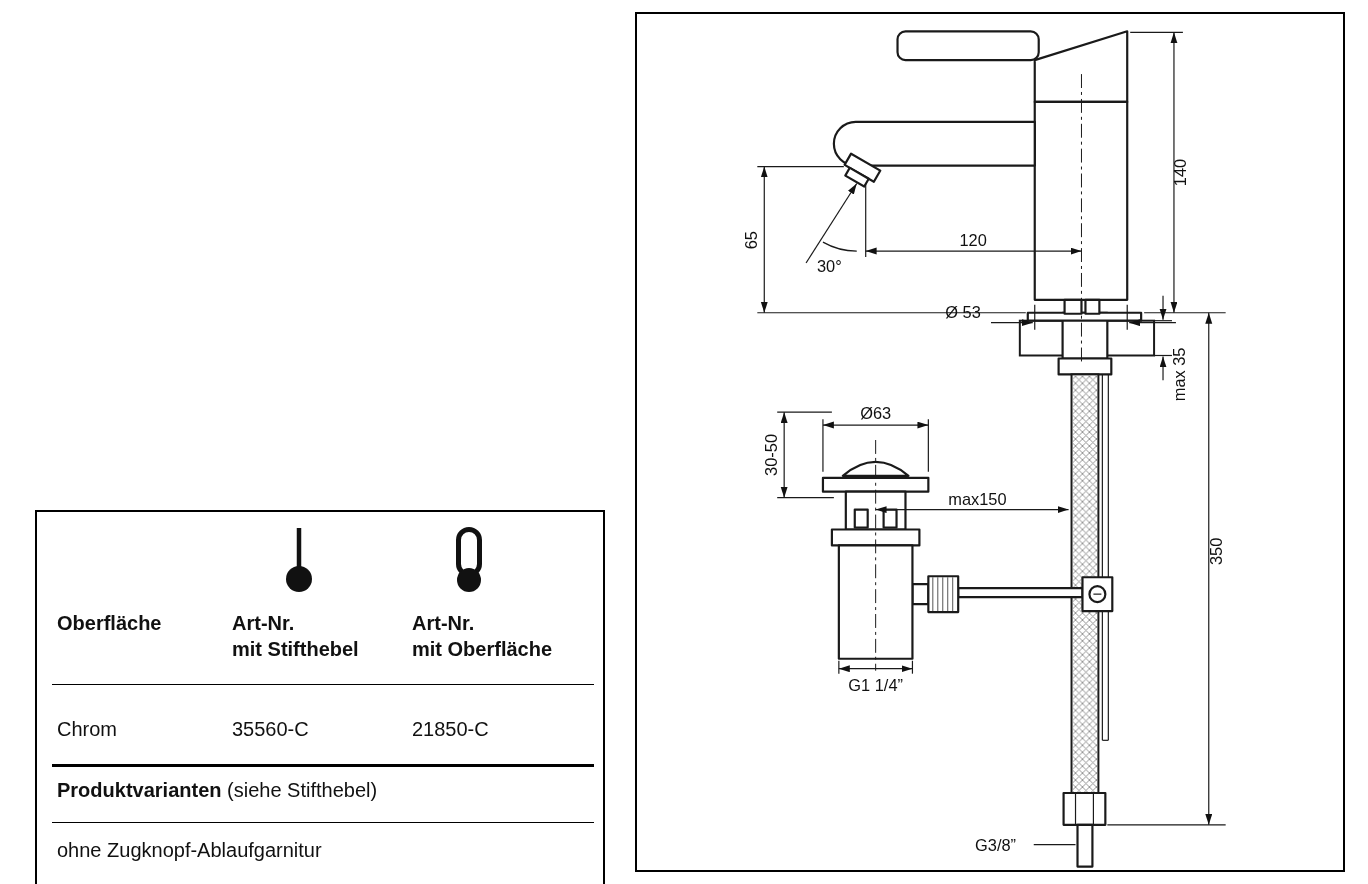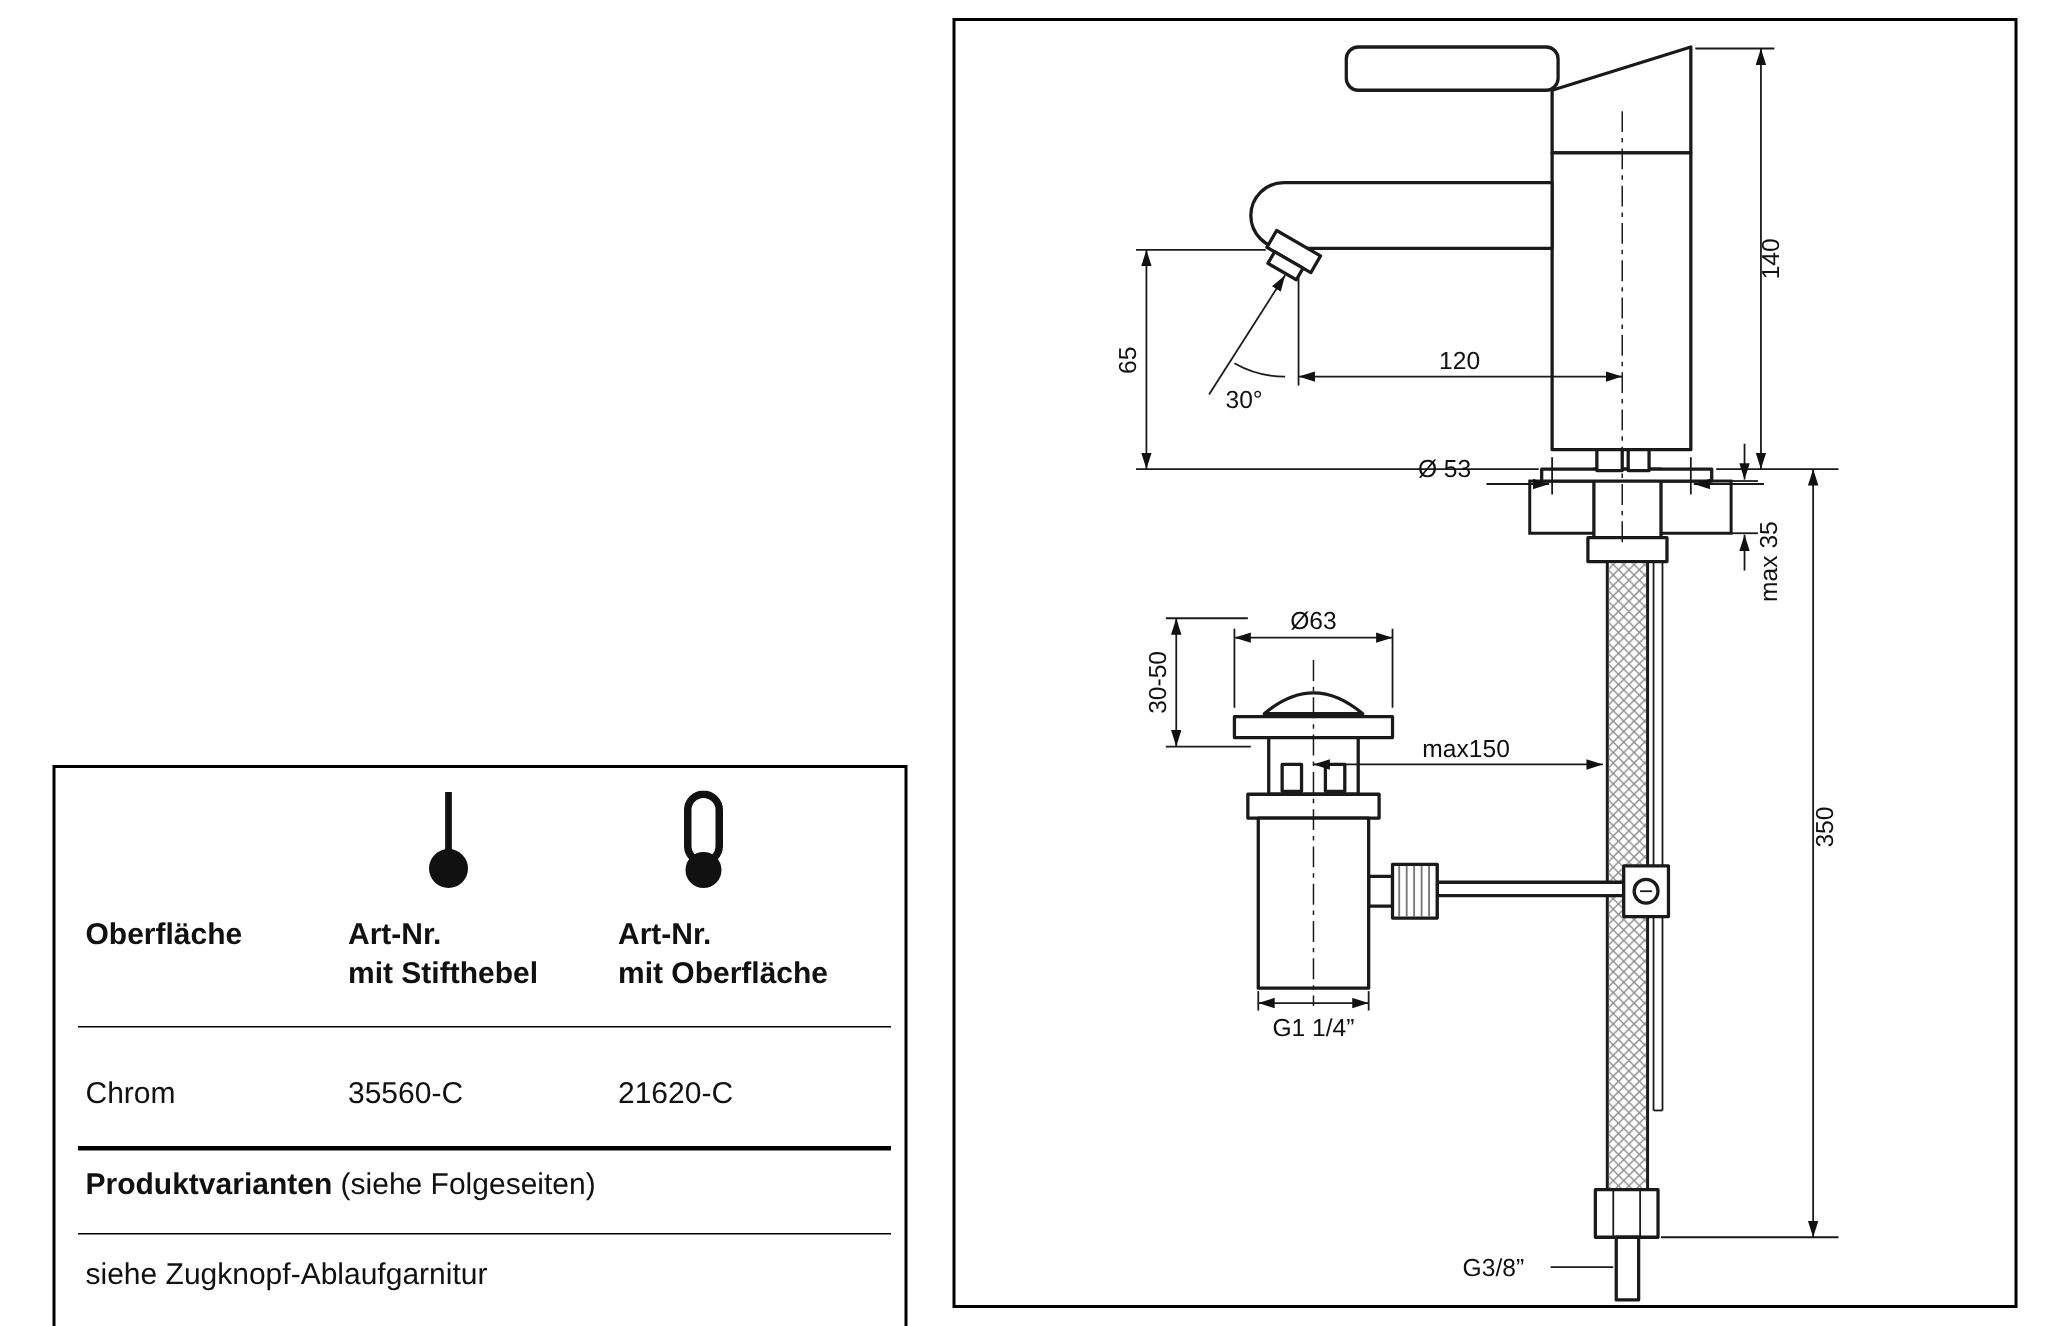--- a/index.html
+++ b/index.html
@@ -45,31 +45,31 @@
 
   <div class="cell bold" style="left:375px;top:98px">
     <span>Art-Nr.</span><br>
     <span>mit Oberfläche</span>
   </div>
 
   <div class="rule" style="top:172px;height:1px"></div>
 
   <div class="cell" style="left:20px;top:204px">Chrom</div>
   <div class="cell" style="left:195px;top:204px">35560-C</div>
-  <div class="cell" style="left:375px;top:204px">21620-C</div>
+  <div class="cell" style="left:375px;top:204px">21850-C</div>
 
   <div class="rule" style="top:252px;height:3px"></div>
 
   <div class="cell" style="left:20px;top:265px">
-    <span class="bold">Produktvarianten</span><span> (siehe Folgeseiten)</span>
+    <span class="bold">Produktvarianten</span><span> (siehe Stifthebel)</span>
   </div>
 
   <div class="rule" style="top:310px;height:1px"></div>
 
-  <div class="cell" style="left:20px;top:325px">siehe Zugknopf-Ablaufgarnitur</div>
+  <div class="cell" style="left:20px;top:325px">ohne Zugknopf-Ablaufgarnitur</div>
 </section>
 
 <section class="panel" id="drawing-panel">
   <svg width="706" height="856" viewBox="0 0 710 860">
     <defs>
       <marker id="arr" markerUnits="userSpaceOnUse" markerWidth="12" markerHeight="8" refX="11" refY="3.5" orient="auto-start-reverse">
         <path d="M0,0 L11,3.5 L0,7 Z" fill="#111"></path>
       </marker>
       <pattern id="braid" width="7" height="7" patternUnits="userSpaceOnUse">
         <path d="M0,7 L7,0 M0,0 L7,7" stroke="#8a8a8a" stroke-width="0.9" fill="none"></path>

